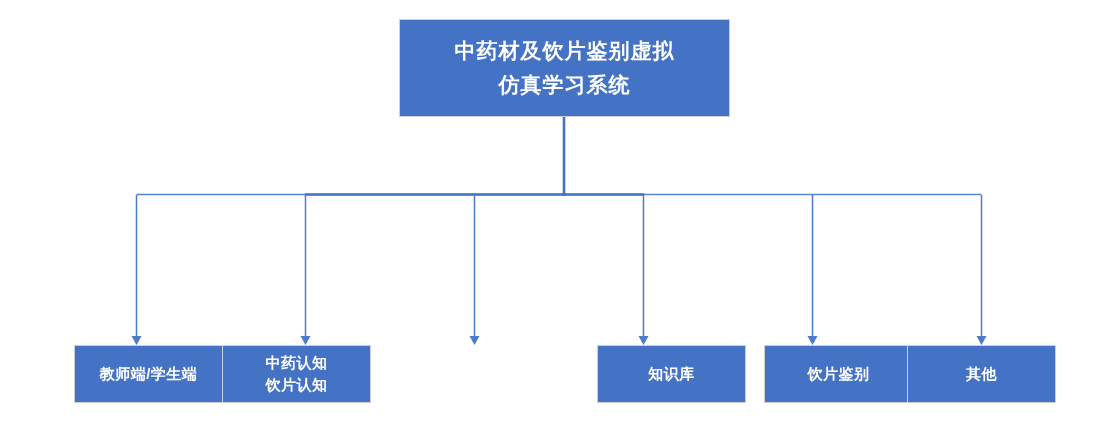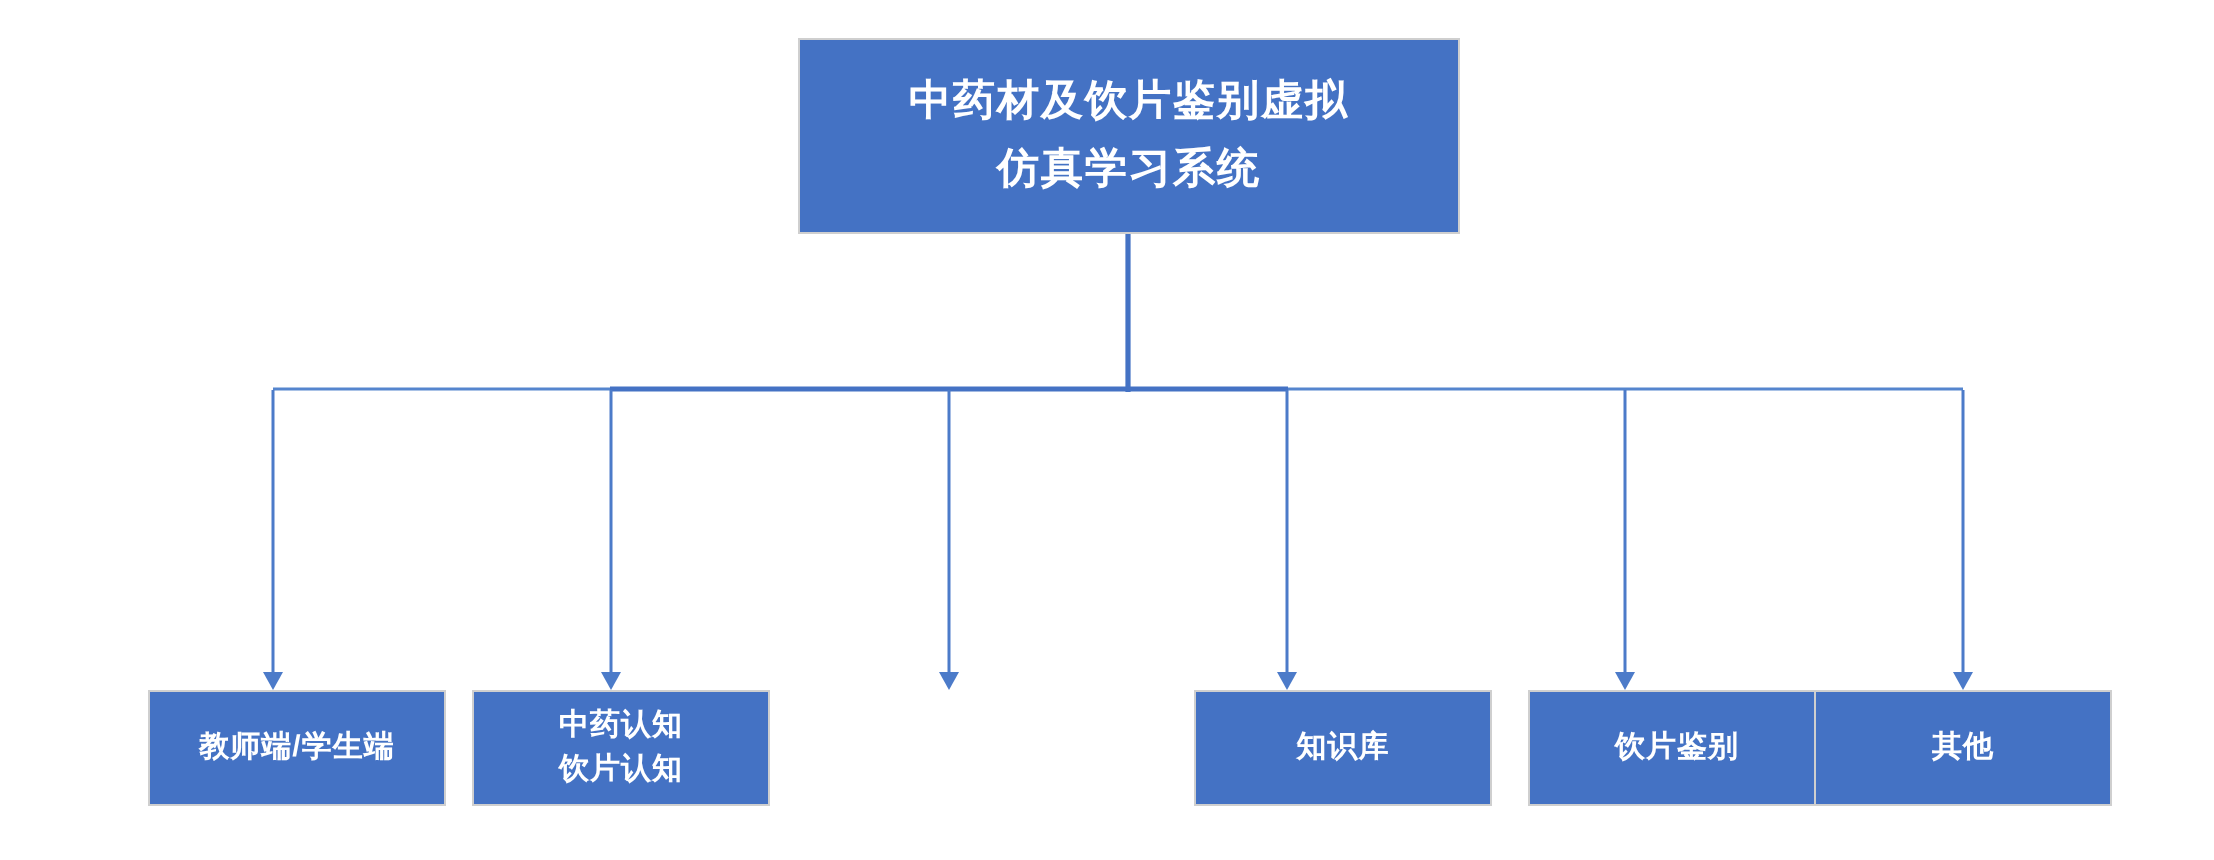--- a/index.html
+++ b/index.html
@@ -86,21 +86,21 @@
   </svg>
 
   <div class="node node-root">
     <span class="node-label">中药材及饮片鉴别虚拟
 仿真学习系统</span>
   </div>
 
   <div class="node node-child" style="left:74px">
     <span class="node-label">教师端/学生端</span>
   </div>
-  <div class="node node-child" style="left:236px">
+  <div class="node node-child" style="left:222px">
     <span class="node-label">中药认知
 饮片认知</span>
   </div>
   <div class="node node-child" style="left:597px">
     <span class="node-label">知识库</span>
   </div>
   <div class="node node-child" style="left:764px">
     <span class="node-label">饮片鉴别</span>
   </div>
   <div class="node node-child" style="left:907px">

